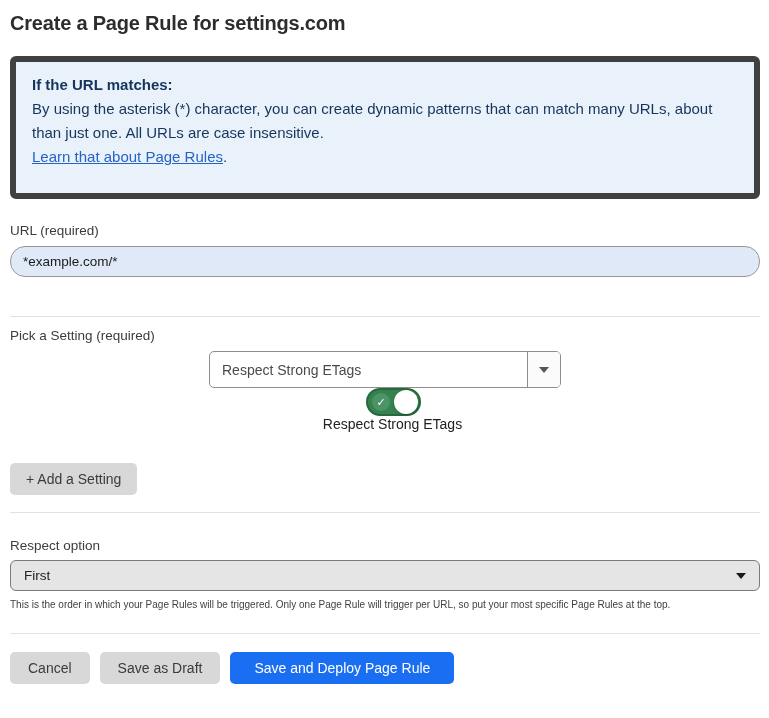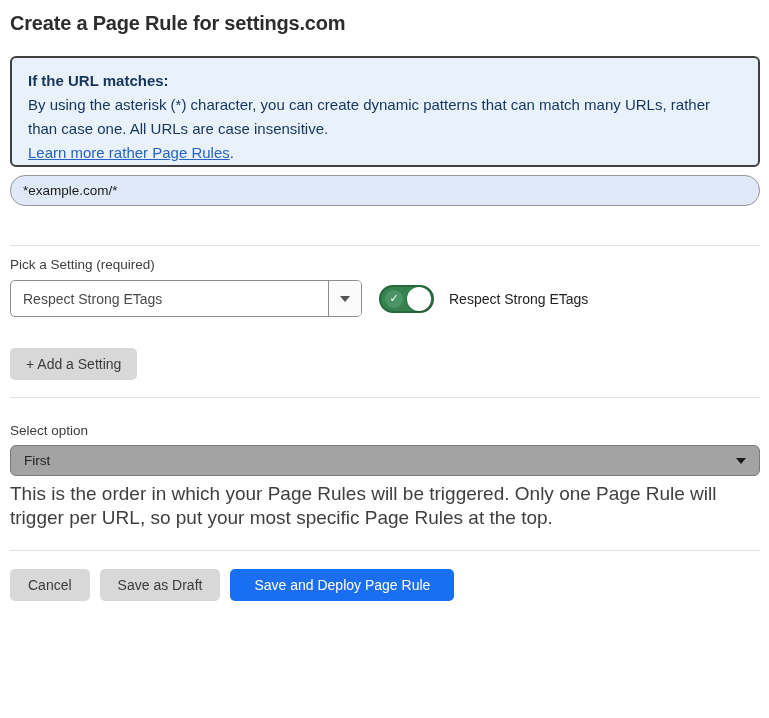--- a/index.html
+++ b/index.html
@@ -17,23 +17,23 @@
     font-size: 20px;
     font-weight: 700;
     color: #2d2d2d;
     letter-spacing: -0.2px;
   }
 
   
   .info-box {
     margin-top: 21px;
     background: #e9f1fb;
-    border: 2px solid #404040;
+    border: 6px solid #404040;
     border-radius: 6px;
-    padding: 11px 16px 0 16px;
+    padding: 11px 16px 24px 16px;
     color: #16355d;
     font-size: 15px;
     line-height: 24px;
   }
   .info-box .info-heading { font-weight: 700; }
   .info-box a {
     color: #2563c4;
     text-decoration: underline;
     cursor: pointer;
   }
@@ -76,20 +76,21 @@
     color: #222;
   }
   .settings-heading { margin-top: 19px; }
   .pick-label { margin-top: 11px; }
 
   
   .setting-row {
     margin-top: 8px;
     display: flex;
     align-items: center;
+    flex-direction: column;
   }
   .setting-select {
     width: 352px;
     height: 37px;
     border: 1px solid #8d8d8d;
     border-radius: 5px;
     background: #ffffff;
     display: flex;
     align-items: stretch;
     cursor: pointer;
@@ -183,61 +184,62 @@
 
   
   .order-heading { margin-top: 18px; }
   .order-select-label { margin-top: 25px; }
   .order-select {
     margin-top: 7px;
     width: 100%;
     height: 31px;
     border: 1px solid #7a7a7a;
     border-radius: 6px;
-    background: #a3a3a3;
+    background: #e5e5e5;
     display: flex;
     align-items: center;
     justify-content: space-between;
     padding: 0 13px;
     cursor: pointer;
   }
   .order-select .select-value { font-size: 13.5px; color: #222; }
   .order-select .caret-down {
     border-left-width: 5px;
     border-right-width: 5px;
     border-top: 6px solid #1a1a1a;
   }
   .order-help {
     margin-top: 6px;
-    font-size: 19px;
-    line-height: 24px;
+    font-size: 10px;
+    line-height: 16px;
     color: #3f3f3f;
     max-width: 740px;
   }
 
   .actions-row {
     margin-top: 18px;
     display: flex;
     align-items: center;
     gap: 10px;
   }
 </style>
 </head>
 <body>
 
 <div class="page">
 
   <h1 class="page-title">Create a Page Rule for settings.com</h1>
 
   <div class="info-box">
     <div class="info-heading">If the URL matches:</div>
-    <div class="info-body">By using the asterisk (*) character, you can create dynamic patterns that can match many URLs, rather than case one. All URLs are case insensitive.</div>
-    <div><a>Learn more rather Page Rules</a><span>.</span></div>
-  </div>
-
+    <div class="info-body">By using the asterisk (*) character, you can create dynamic patterns that can match many URLs, about than just one. All URLs are case insensitive.</div>
+    <div><a>Learn that about Page Rules</a><span>.</span></div>
+  </div>
+
+  <label class="field-label url-label">URL (required)</label>
   <input class="url-input" type="text" value="*example.com/*" style="">
 
   <hr class="divider divider-1">
 
 
   <label class="field-label pick-label">Pick a Setting (required)</label>
 
   <div class="setting-row">
     <div class="setting-select">
       <span class="select-value">Respect Strong ETags</span>
@@ -250,21 +252,21 @@
       <span class="knob"></span>
     </div>
     <span class="toggle-label">Respect Strong ETags</span>
   </div>
 
   <button class="btn btn-gray add-setting-btn">+ Add a Setting</button>
 
   <hr class="divider divider-2">
 
 
-  <label class="field-label order-select-label">Select option</label>
+  <label class="field-label order-select-label">Respect option</label>
 
   <div class="order-select">
     <span class="select-value">First</span>
     <span class="caret-down"></span>
   </div>
 
   <p class="order-help">This is the order in which your Page Rules will be triggered. Only one Page Rule will trigger per URL, so put your most specific Page Rules at the top.</p>
 
   <hr class="divider divider-3">
 

